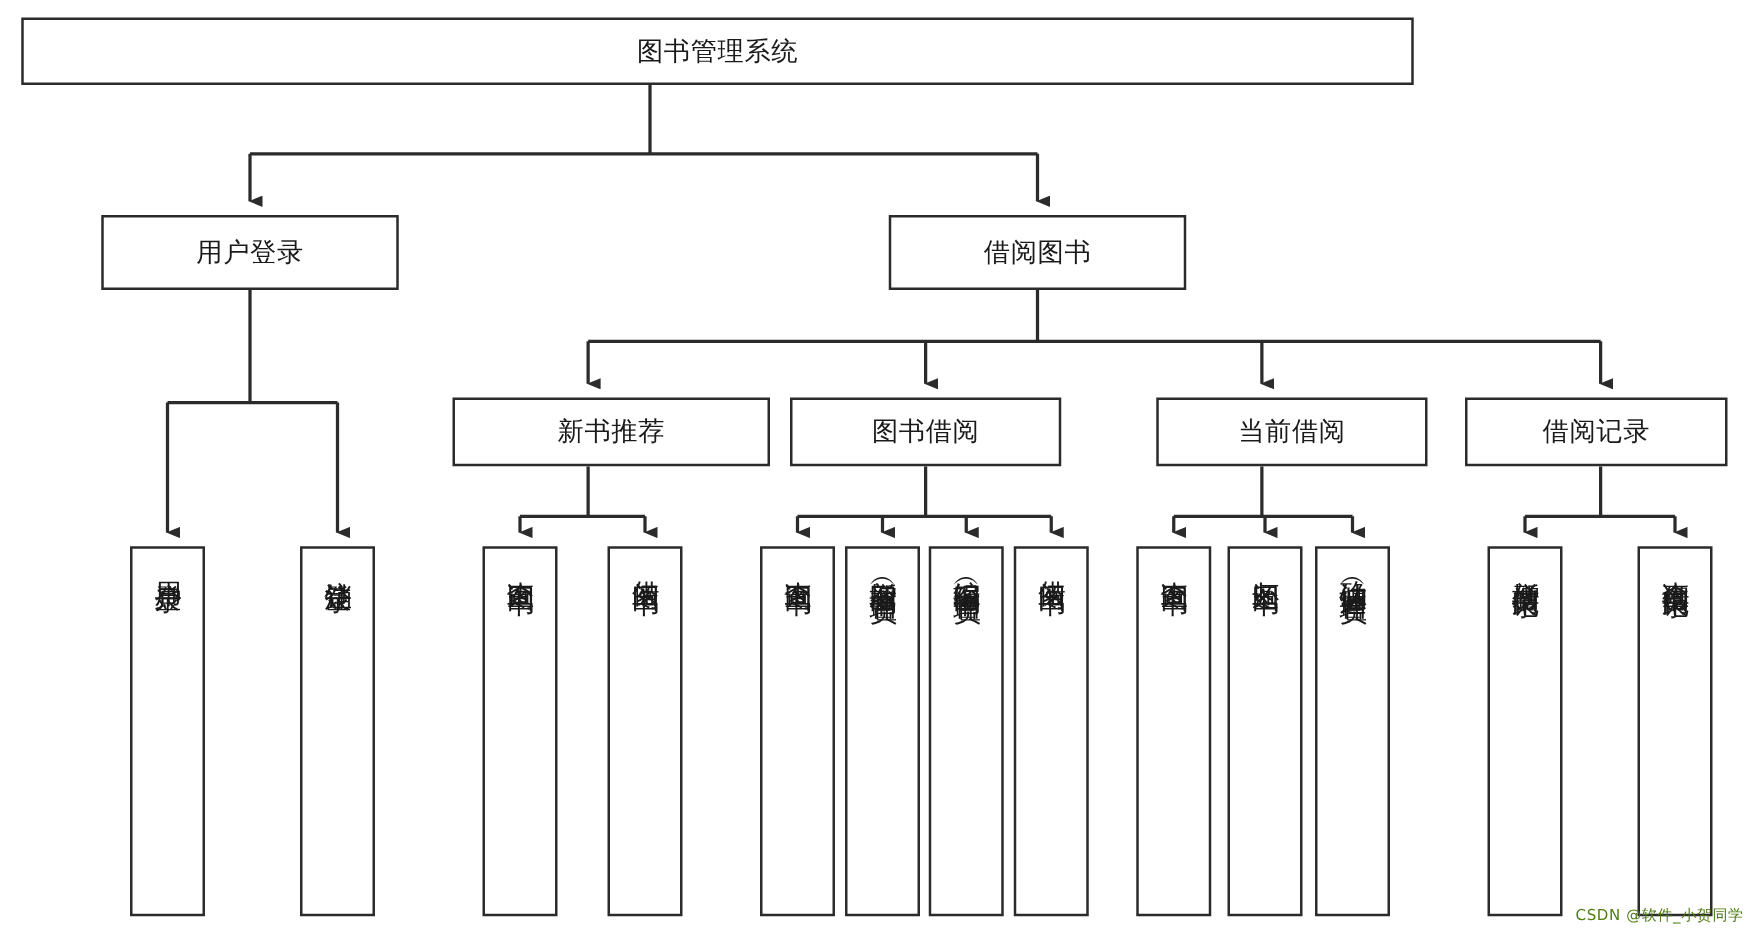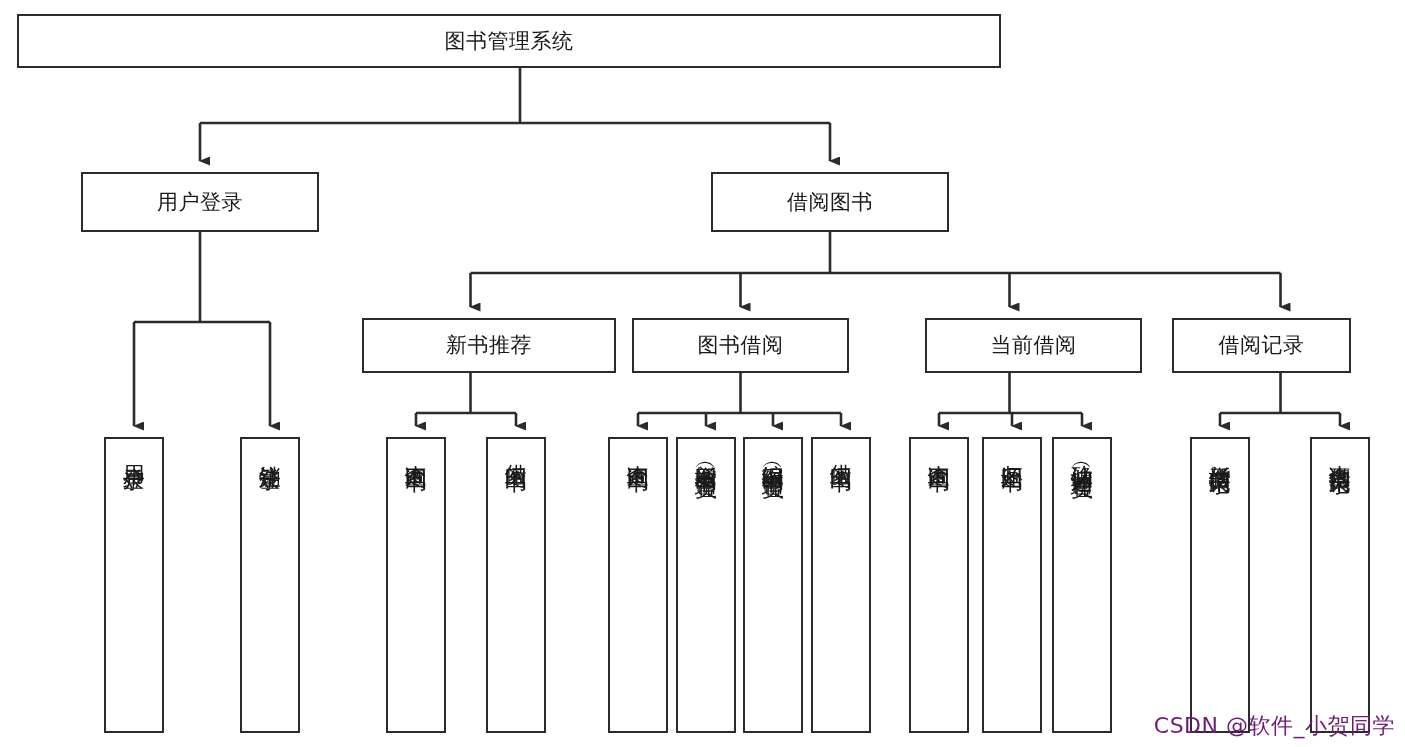--- a/index.html
+++ b/index.html
@@ -56,22 +56,22 @@
     writing-mode: vertical-rl;
     text-orientation: upright;
     line-height: 1.06;
     letter-spacing: 2px;
     white-space: nowrap;
   }
   .watermark {
     position: absolute;
     right: 10px;
     bottom: 6px;
-    font-size: 22px;
-    color: #701a75;
+    font-size: 12px;
+    color: #4d7c0f;
     z-index: 9;
     white-space: nowrap;
     letter-spacing: 0.5px;
   }
 </style>
 </head>
 <body>
 
 <div id="canvas">
 
@@ -111,21 +111,21 @@
         <path d="M 939 413 L 939 426" marker-end="url(#arrowhead)"></path>
         <path d="M 1012 413 L 1012 426" marker-end="url(#arrowhead)"></path>
         <path d="M 1082 413 L 1082 426" marker-end="url(#arrowhead)"></path>
         <path d="M 1280.5 373 L 1280.5 413"></path>
         <path d="M 1220 413 L 1340 413"></path>
         <path d="M 1220 413 L 1220 426" marker-end="url(#arrowhead)"></path>
         <path d="M 1340 413 L 1340 426" marker-end="url(#arrowhead)"></path>
       </g>
   </svg>
 
-  <div class="node horizontal" id="n-root" style="left: 17px; top: 14px; width: 984px; height: 54px;">
+  <div class="node horizontal" id="n-root" style="left: 17px; top: 14px; width: 1114px; height: 54px;">
     <span class="label">图书管理系统</span>
   </div>
 
   <div id="level1-nodes">
       <div class="node horizontal" style="left: 81px; top: 172px; width: 238px; height: 60px;">
         <span class="label">用户登录</span>
       </div>
       <div class="node horizontal" style="left: 711px; top: 172px; width: 238px; height: 60px;">
         <span class="label">借阅图书</span>
       </div>
@@ -133,21 +133,21 @@
   <div id="level2-nodes">
       <div class="node horizontal" style="left: 362px; top: 318px; width: 254px; height: 55px;">
         <span class="label">新书推荐</span>
       </div>
       <div class="node horizontal" style="left: 632px; top: 318px; width: 217px; height: 55px;">
         <span class="label">图书借阅</span>
       </div>
       <div class="node horizontal" style="left: 901px; top: 318px; width: 217px; height: 55px; margin-left: 24px;">
         <span class="label">当前借阅</span>
       </div>
-      <div class="node horizontal" style="left: 1172px; top: 318px; width: 179px; height: 55px;">
+      <div class="node horizontal" style="left: 1172px; top: 318px; width: 210px; height: 55px;">
         <span class="label">借阅记录</span>
       </div>
     </div>
   <div id="leaf-nodes">
       <div class="node vertical" style="left: 104px; top: 437px; width: 60px; height: 296px;">
         <span class="label">用户登录</span>
       </div>
       <div class="node vertical" style="left: 240px; top: 437px; width: 60px; height: 296px;">
         <span class="label">注销登录</span>
       </div>

